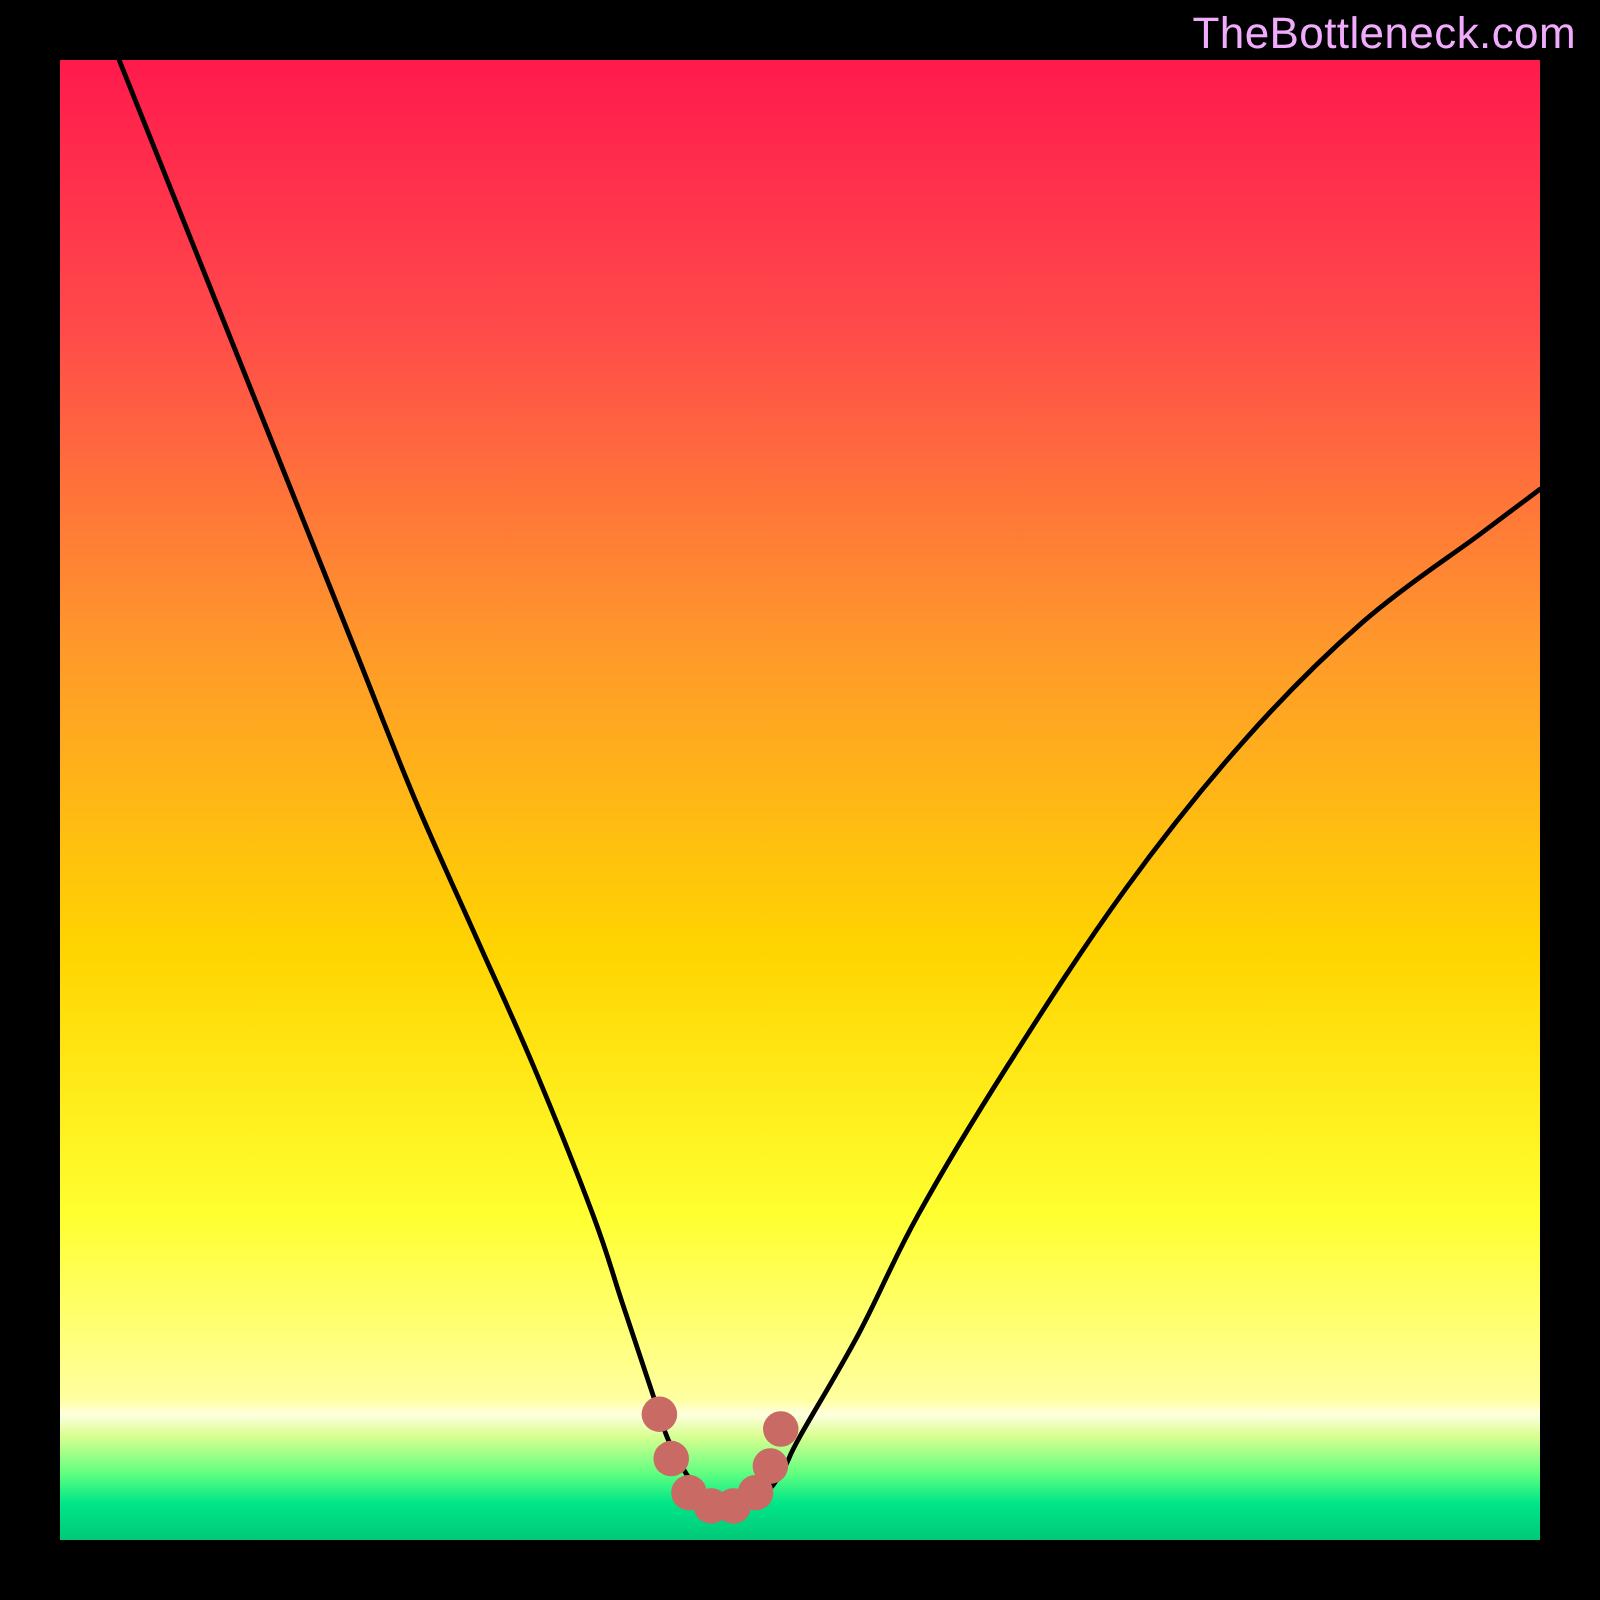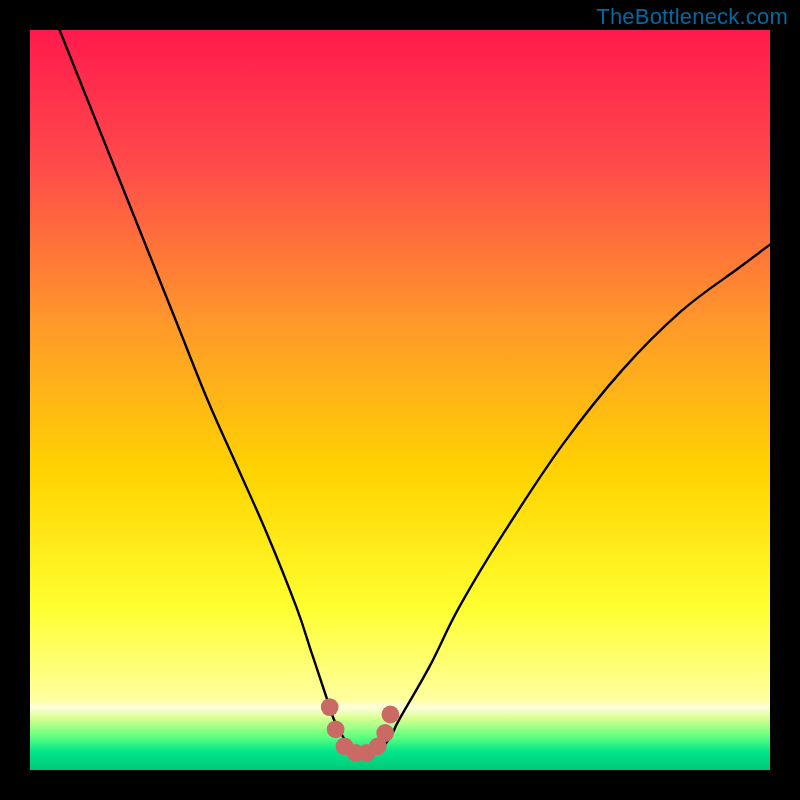--- a/index.html
+++ b/index.html
@@ -16,21 +16,21 @@
     top: 0;
     left: 0;
     width: 800px;
     height: 800px;
     background: #000;
   }
   .watermark {
     position: absolute;
     top: 4px;
     right: 12px;
-    color: #0369a1;
+    color: #f0abfc;
     font-size: 22px;
     font-weight: 500;
     letter-spacing: 0.2px;
     user-select: none;
   }
   svg {
     position: absolute;
     top: 0;
     left: 0;
   }

